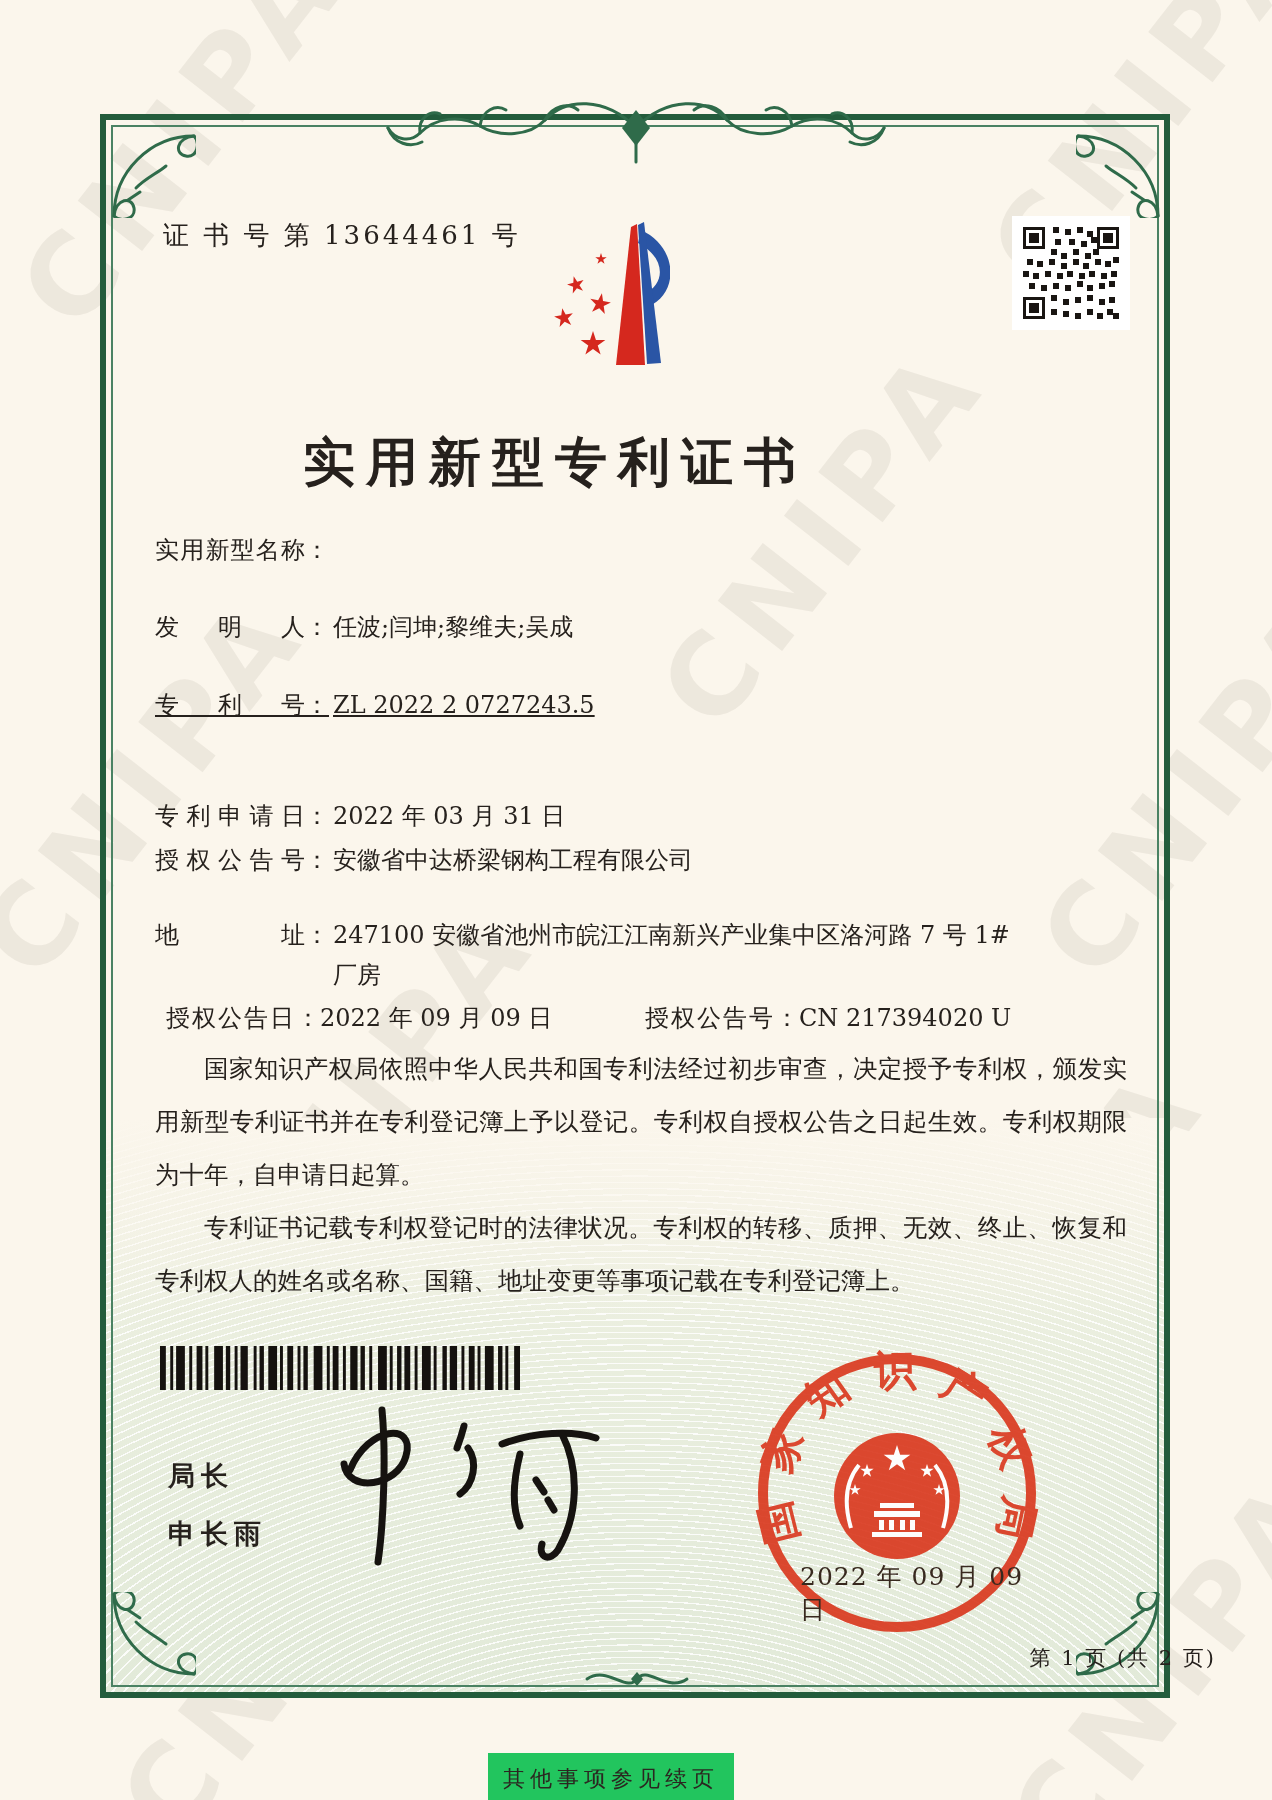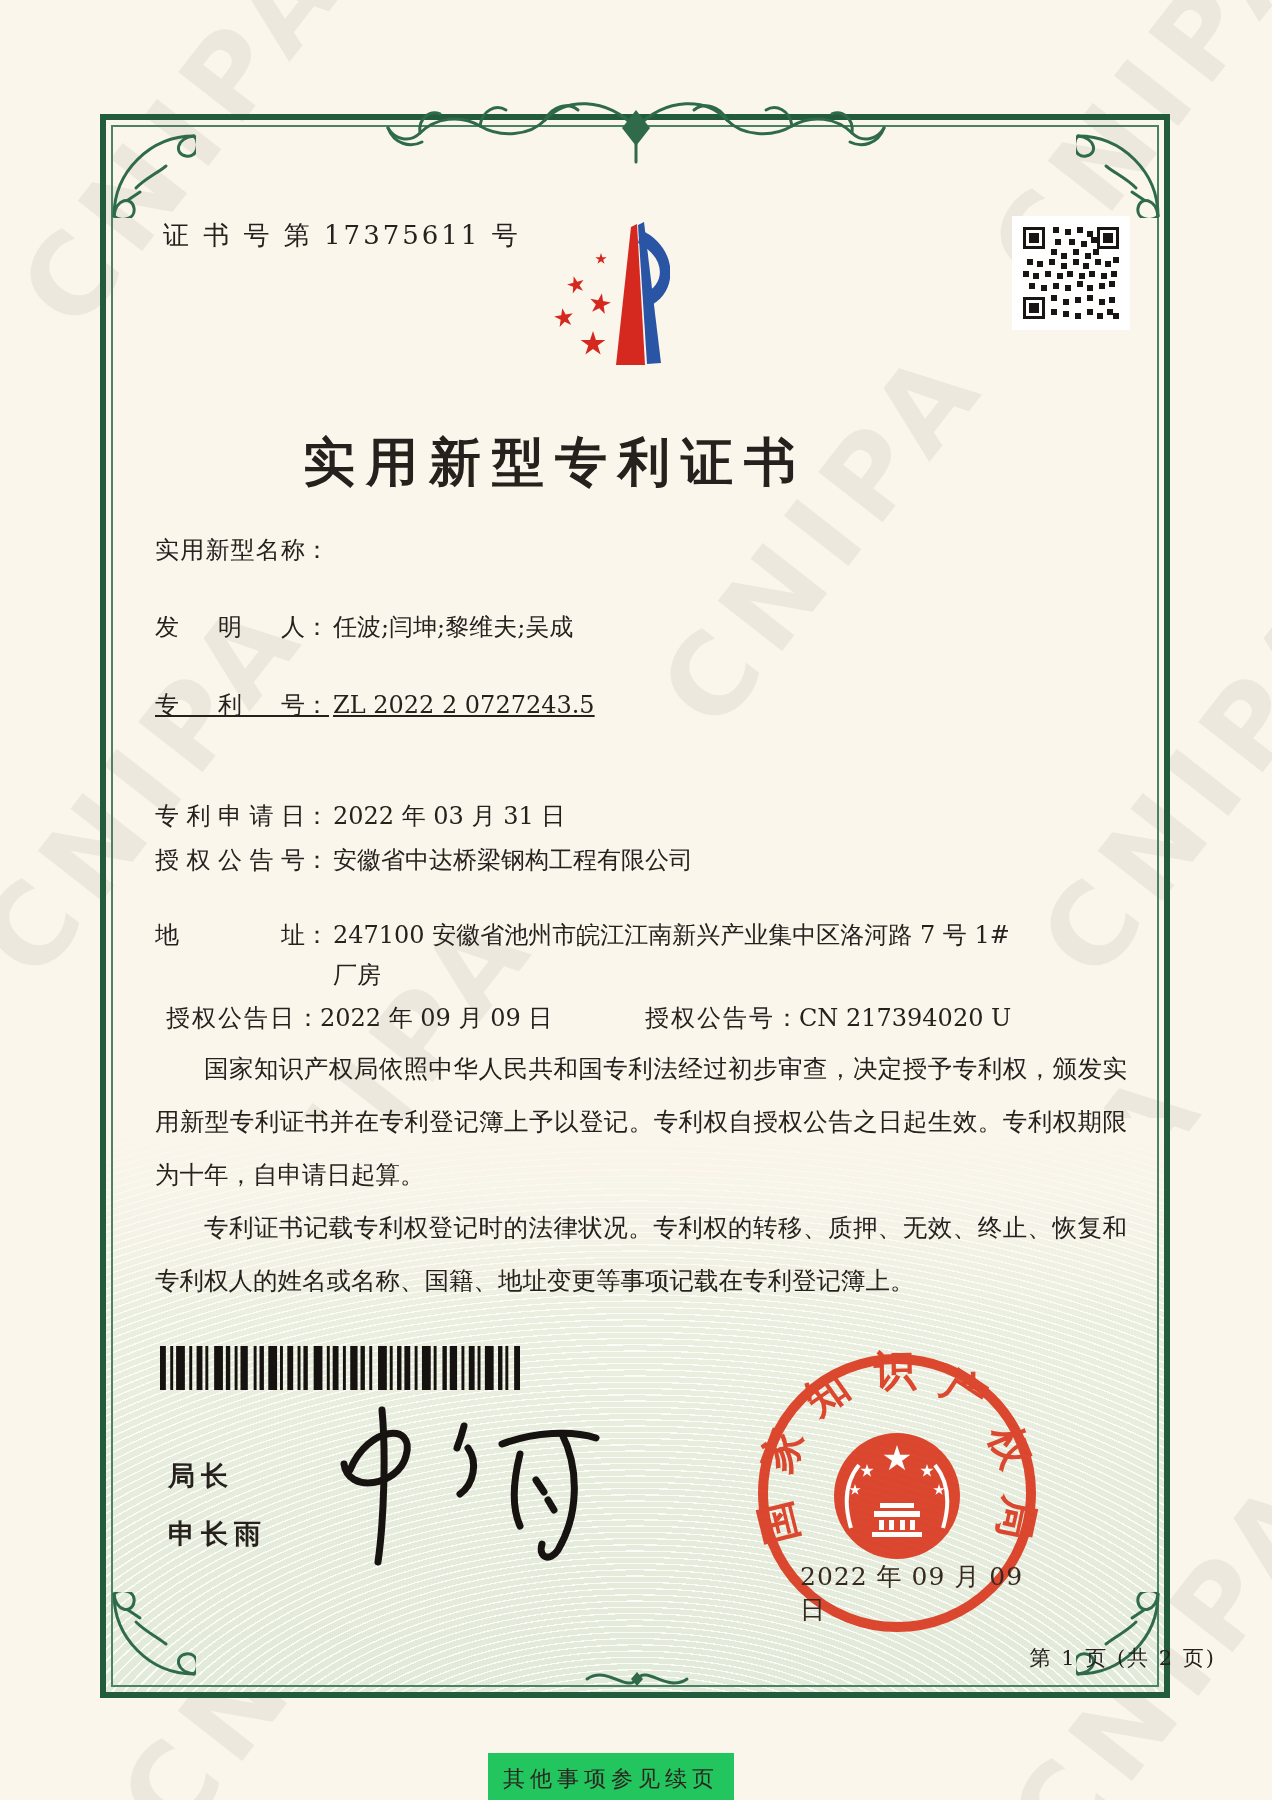--- a/index.html
+++ b/index.html
@@ -130,21 +130,21 @@
       <path d="M8,88 C10,70 26,68 28,80 C30,92 14,94 8,88"></path>
       <path d="M30,60 C40,50 50,46 60,38"></path>
       <path d="M22,72 L34,64"></path>
     </g>
   </svg>
   <svg class="abs" style="left:582px;top:1662px;" width="110" height="34" viewBox="0 0 110 34">
     <path d="M5,17 C25,3 45,31 55,17 C65,3 85,31 105,17" stroke="#2f6b4a" fill="none" stroke-width="3" stroke-linecap="round"></path>
     <path d="M55,10 L61,17 L55,24 L49,17 Z" fill="#2f6b4a"></path>
   </svg>
 
-  <div class="cert-no">证 书 号 第 17375611 号</div>
+  <div class="cert-no">证 书 号 第 13644461 号</div>
 
   <svg class="abs" style="left:548px;top:205px;" width="122" height="166" viewBox="0 0 122 166">
     <path d="M93,25 C130,42 132,88 100,102 L96,89 C119,78 117,52 90,38 Z" fill="#2a55a5"></path>
     <polygon points="90,20 96,17 113,158 99,159" fill="#2a55a5"></polygon>
     <polygon points="83,22 89,19 97,160 68,160" fill="#d5281e"></polygon>
     <g fill="#d5281e">
       <polygon points="0,-1 -0.225,-0.309 -0.951,-0.309 -0.363,0.118 -0.588,0.809 0,0.382 0.588,0.809 0.363,0.118 0.951,-0.309 0.225,-0.309" transform="translate(53,54) scale(6)"></polygon>
       <polygon points="0,-1 -0.225,-0.309 -0.951,-0.309 -0.363,0.118 -0.588,0.809 0,0.382 0.588,0.809 0.363,0.118 0.951,-0.309 0.225,-0.309" transform="translate(28,80) scale(9) rotate(-15)"></polygon>
       <polygon points="0,-1 -0.225,-0.309 -0.951,-0.309 -0.363,0.118 -0.588,0.809 0,0.382 0.588,0.809 0.363,0.118 0.951,-0.309 0.225,-0.309" transform="translate(52,99) scale(11) rotate(10)"></polygon>
       <polygon points="0,-1 -0.225,-0.309 -0.951,-0.309 -0.363,0.118 -0.588,0.809 0,0.382 0.588,0.809 0.363,0.118 0.951,-0.309 0.225,-0.309" transform="translate(16,113) scale(10) rotate(-10)"></polygon>

